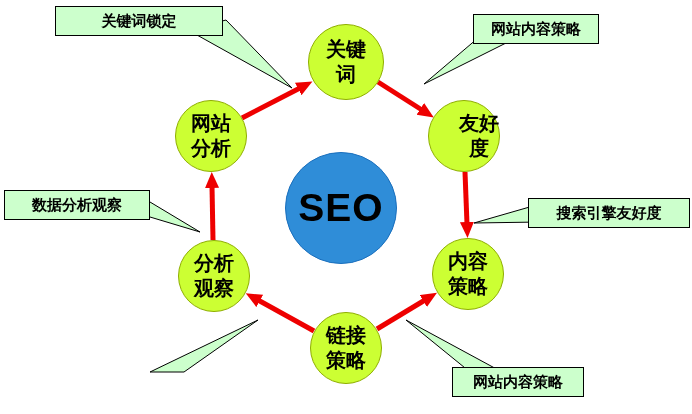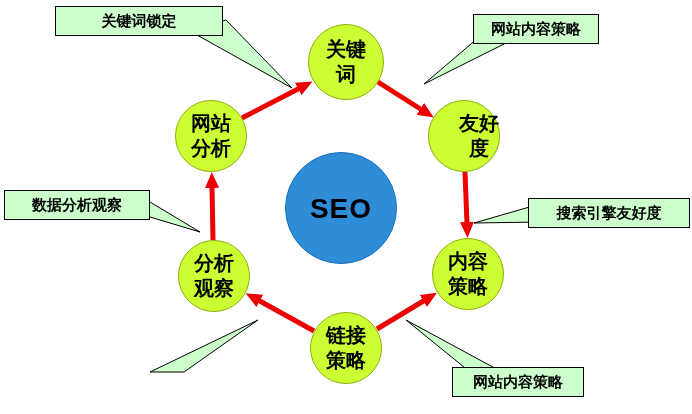--- a/index.html
+++ b/index.html
@@ -54,21 +54,21 @@
     font-size:20px;
     line-height:1.25;
     white-space:pre-line;
     color:var(--text);
   }
   .node.center{
     background:var(--center-fill);
     border:1px solid var(--center-border);
   }
   .node-label.seo{
-    font-size:28px;
+    font-size:39px;
     letter-spacing:1px;
   }
   .callout{
     position:absolute;
     height:30px;
     background:var(--callout-fill);
     border:1px solid var(--callout-border);
     display:flex;
     align-items:center;
     justify-content:center;

